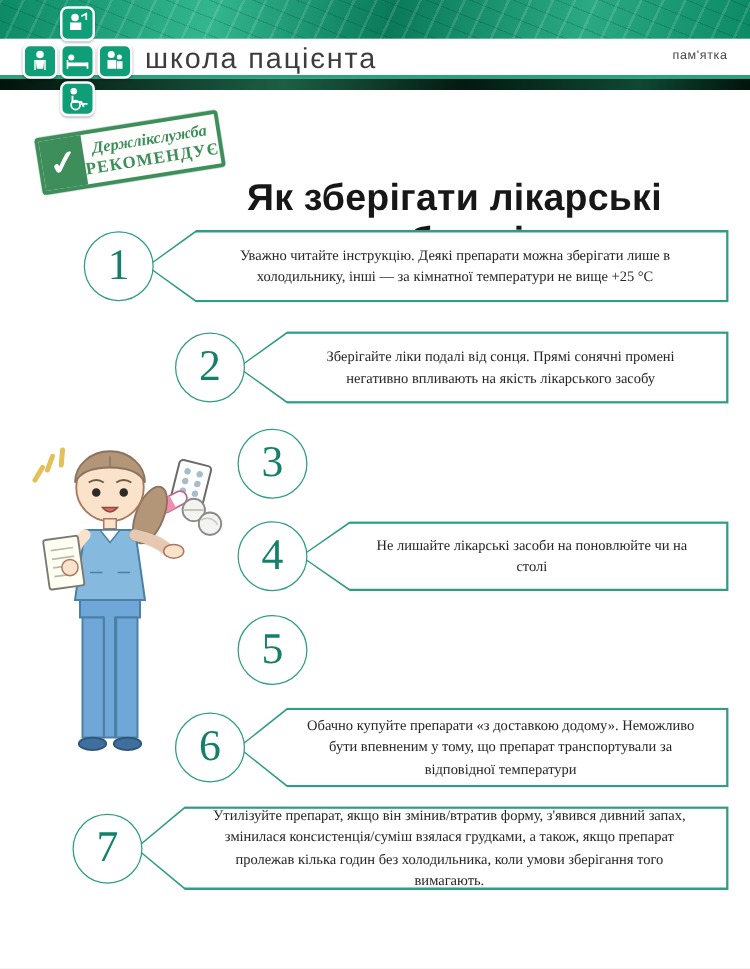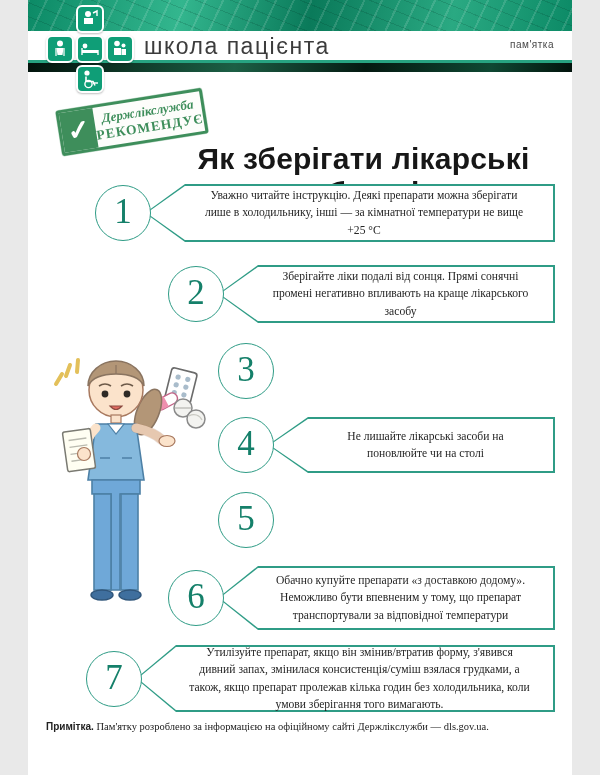--- a/index.html
+++ b/index.html
@@ -1,17 +1,17 @@
 <!DOCTYPE html>
 <html><head>
 <meta charset="utf-8">
 <style>
   html,body { margin:0; padding:0; background:#e9e9e9; }
   .page {
-    position:relative; width:544px; height:775px; margin:0 auto;
+    position:relative; width:600px; height:775px; margin:0 auto;
     background:#ffffff; overflow:hidden;
     font-family:"Liberation Sans", sans-serif;
   }
   
   .header { position:absolute; top:0; left:0; right:0; height:73px; }
   .tex {
     background-color:#119070;
     background-image:
       repeating-linear-gradient(115deg, rgba(255,255,255,.13) 0 2px, rgba(255,255,255,0) 2px 16px),
       repeating-linear-gradient(22deg, rgba(0,45,32,.16) 0 1px, rgba(0,0,0,0) 1px 13px),
@@ -184,21 +184,21 @@
     </div>
   </div>
 
   <div class="tip r2">
     <div class="tip-circle">
         <span class="tip-num">2</span>
       </div>
     <div class="banner">
       <div class="banner-shell"></div>
       <div class="banner-inner"></div>
-      <div class="banner-text">Зберігайте ліки подалі від сонця. Прямі сонячні промені негативно впливають на краще лікарського засобу</div>
+      <div class="banner-text">Зберігайте ліки подалі від сонця. Прямі сонячні промені негативно впливають на якість лікарського засобу</div>
     </div>
   </div>
 
   <div class="tip r3">
     <div class="tip-circle">
         <span class="tip-num">3</span>
       </div>
   </div>
 
   <div class="tip r4">
@@ -299,16 +299,15 @@
 
       <path d="M44 134 h48 v14 h-20 v96 h-9 v-96 h-19 z" fill="#6fa8d8" stroke="#4d80a6" stroke-width="1.6" fill-rule="evenodd"></path>
       <rect x="46" y="148" width="17" height="96" fill="#6fa8d8" stroke="#4d80a6" stroke-width="1.6"></rect>
       <rect x="73" y="148" width="17" height="96" fill="#6fa8d8" stroke="#4d80a6" stroke-width="1.6"></rect>
 
       <ellipse cx="54" cy="249" rx="11" ry="5" fill="#3f6f9e" stroke="#2f557a" stroke-width="1.4"></ellipse>
       <ellipse cx="82" cy="249" rx="11" ry="5" fill="#3f6f9e" stroke="#2f557a" stroke-width="1.4"></ellipse>
     </g>
   </svg>
 
-  <div class="footnote"><b>Примітка.</b><span> Пам'ятку розроблено за інформацією на офіційному сайті Держлікслужби — dls.gov.ua.</span></div>
 
 
 </div>
 
 </body></html>

